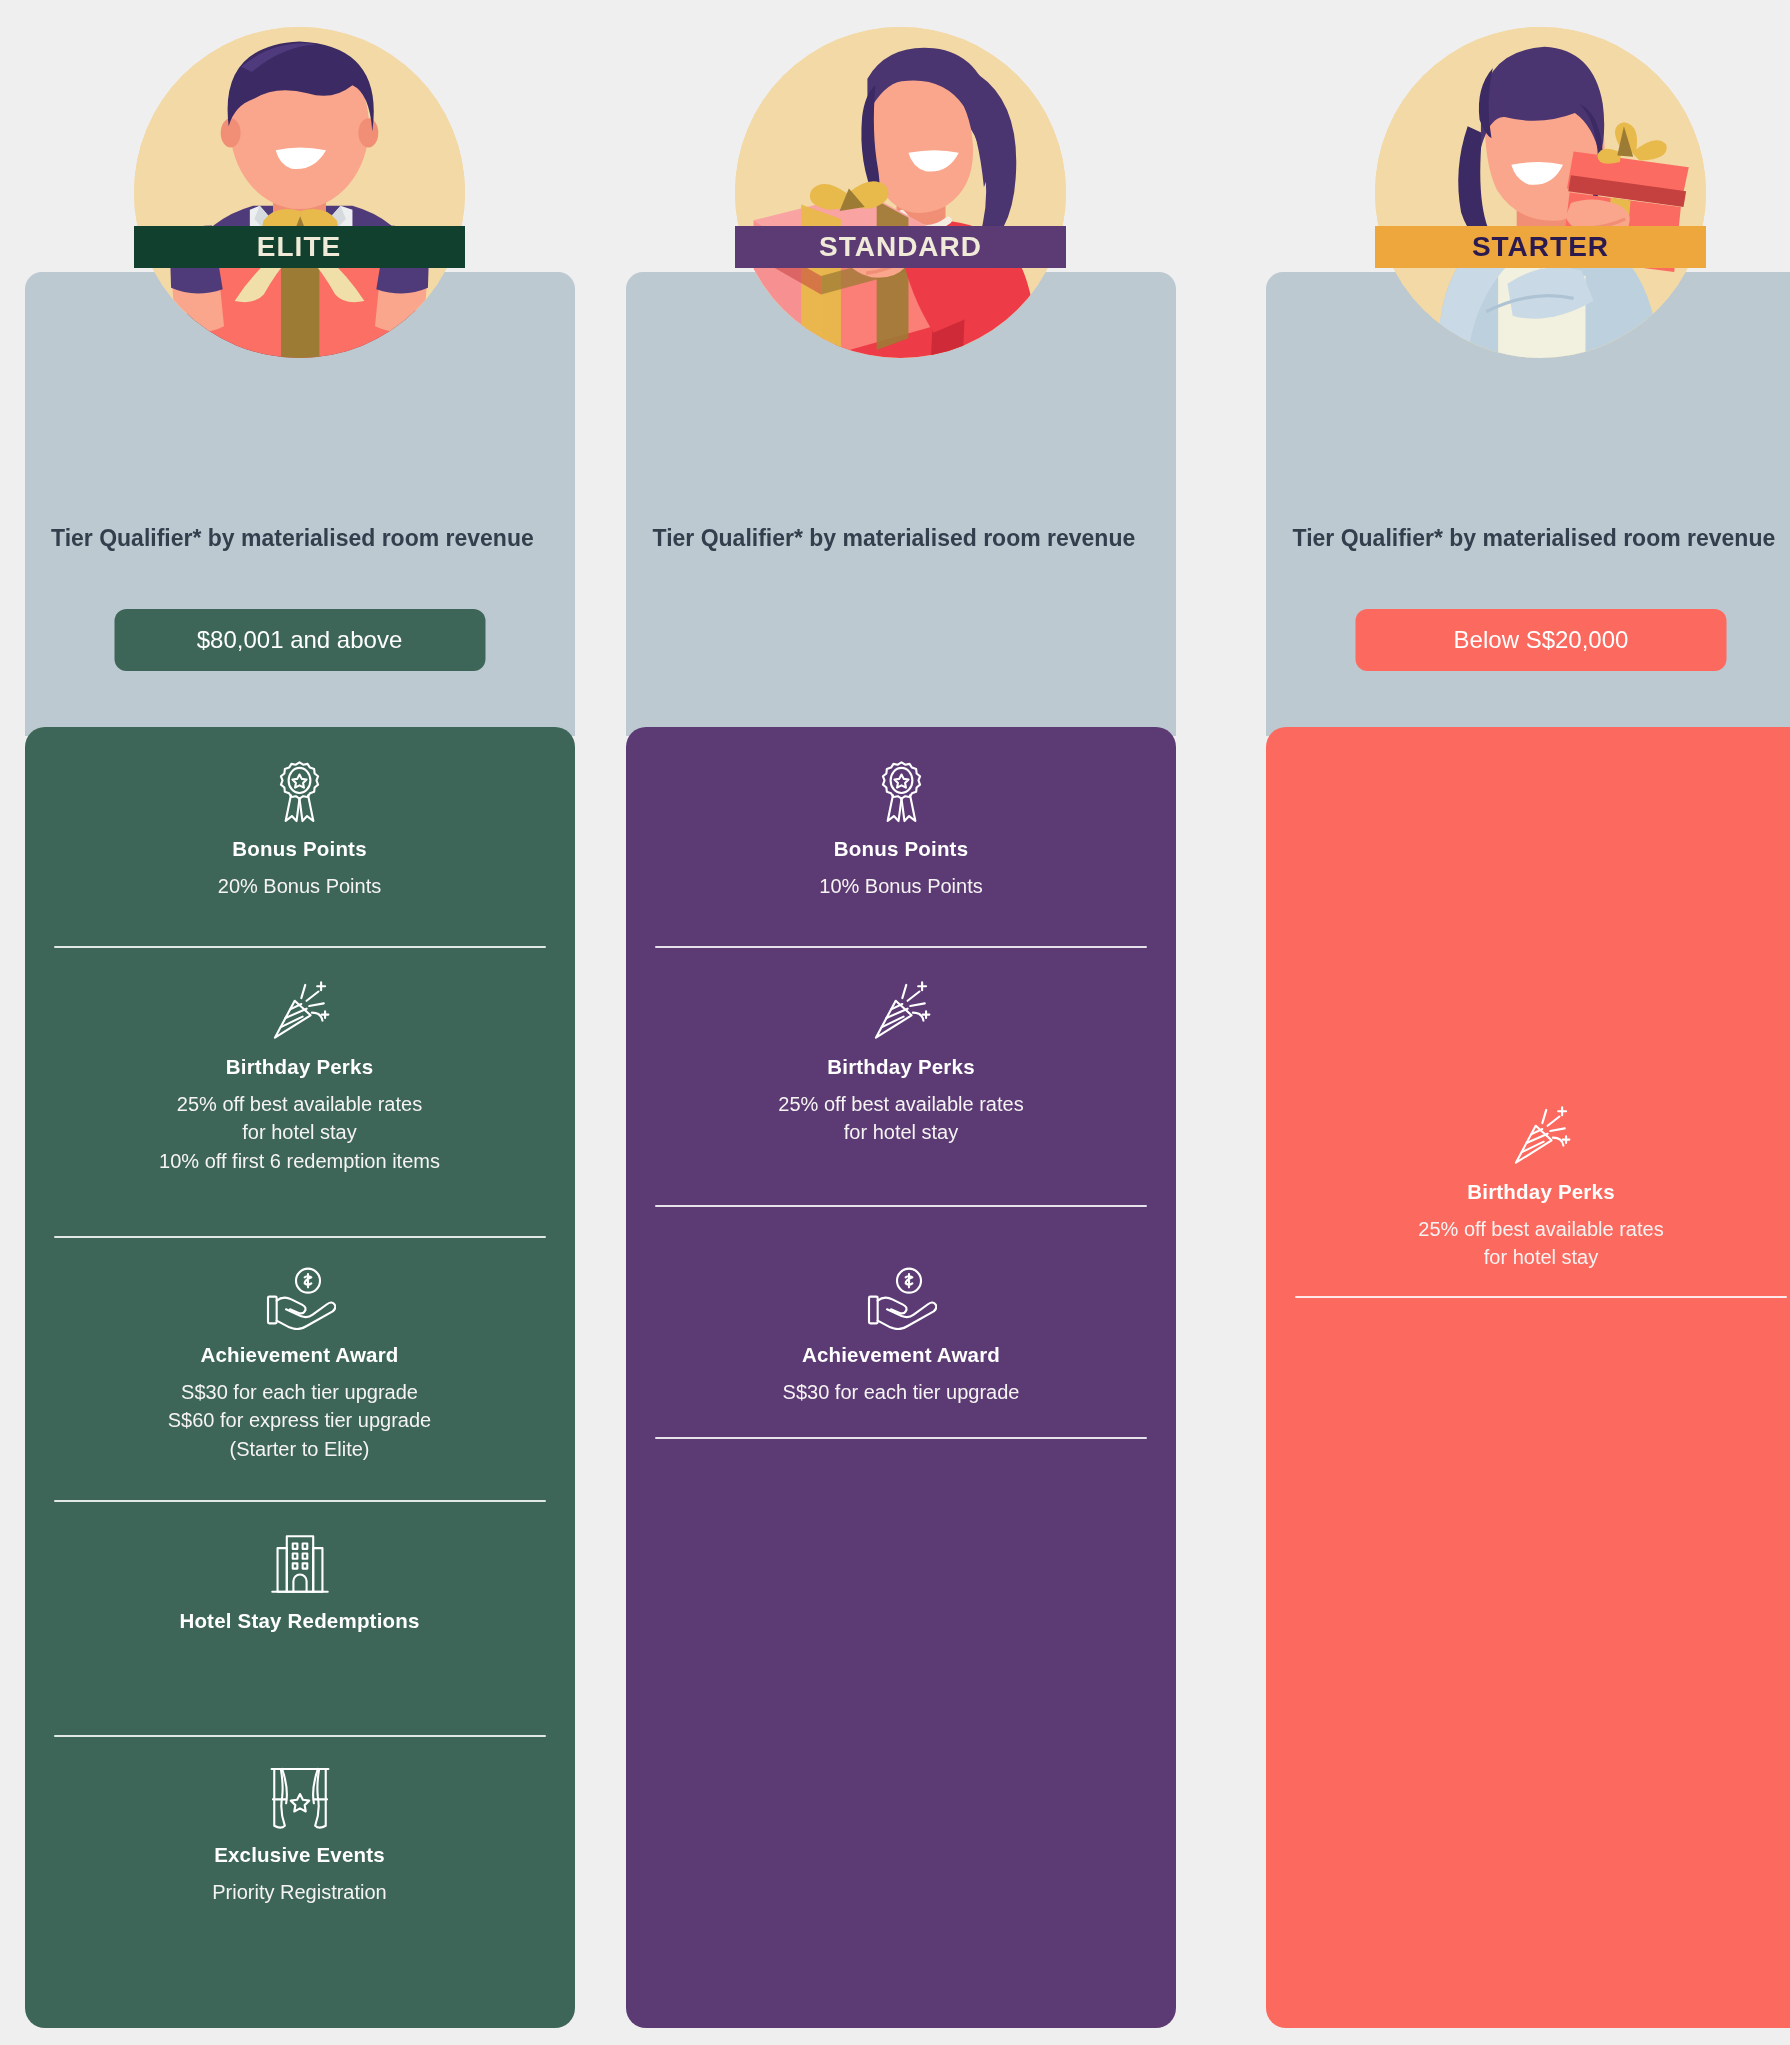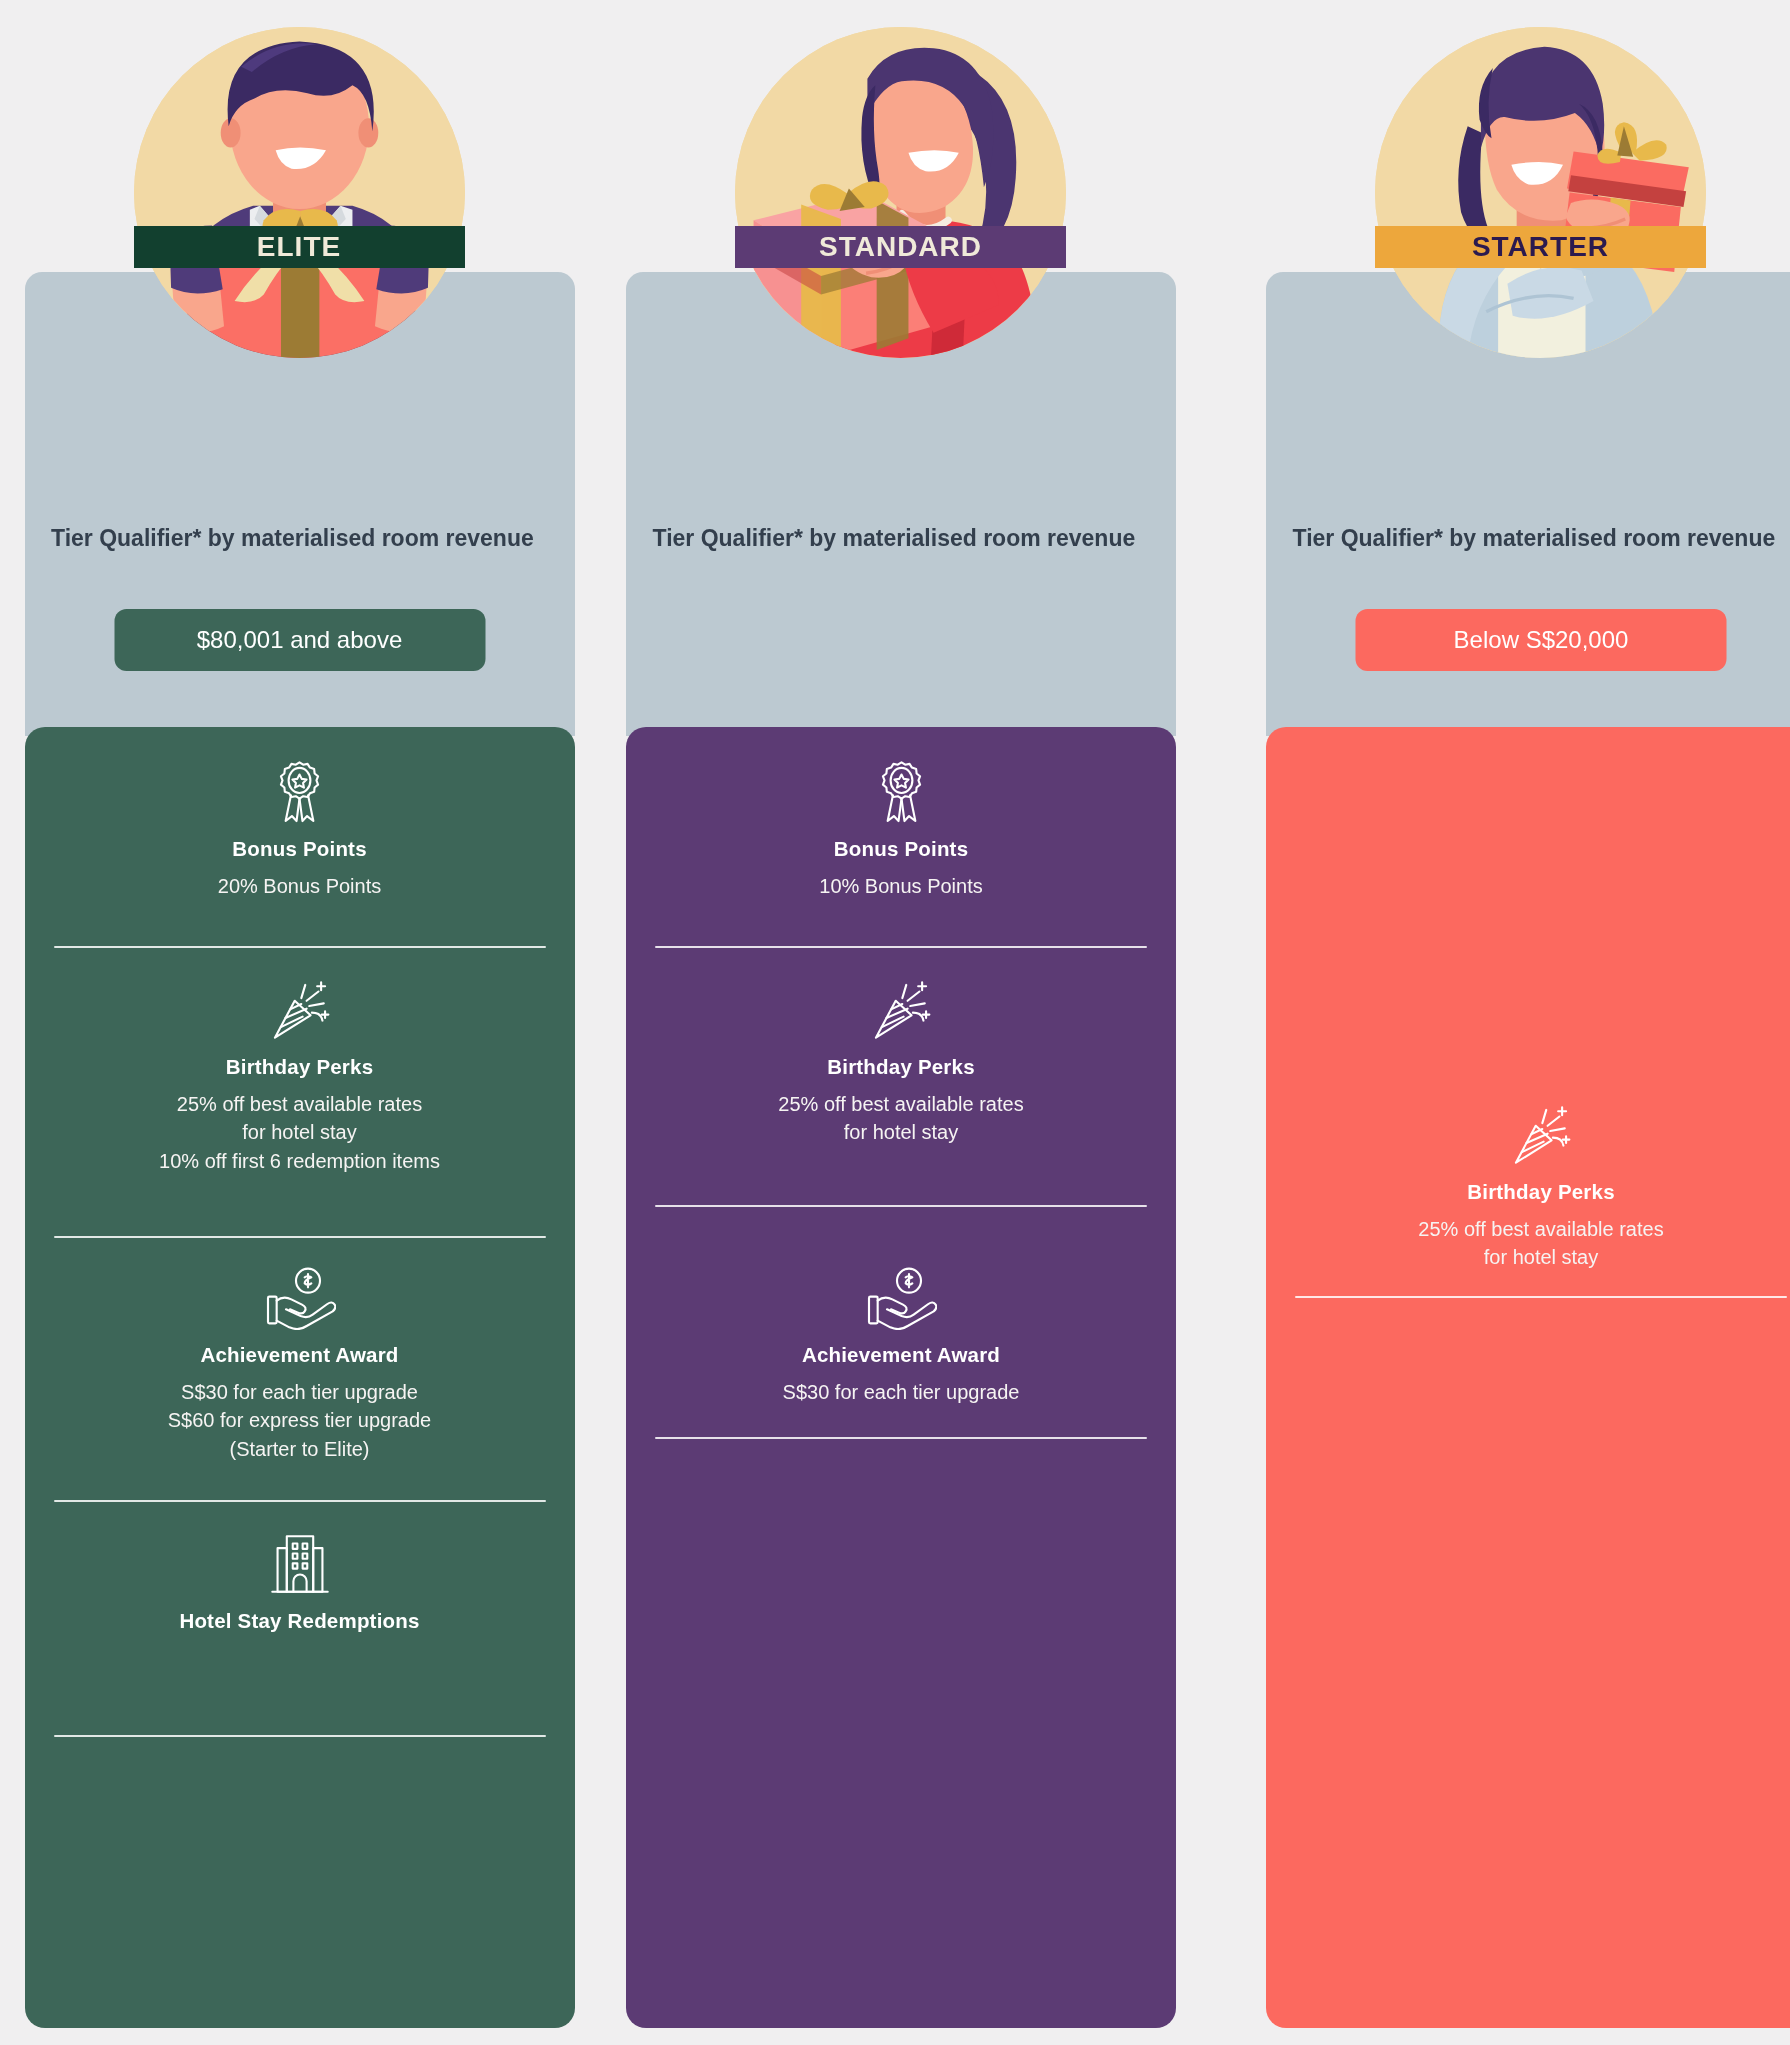--- a/index.html
+++ b/index.html
@@ -330,20 +330,37 @@
               <path d="M38 92 v-16 a10 10 0 0 1 20 0 v16"></path>
             </svg>
           </div>
           <div class="benefit-title">Hotel Stay Redemptions</div>
         </div>
       </div>
       <div class="slot" style="top:1008px">
           <div class="divider"></div>
         </div>
 
+      <div class="slot" style="top:1034px">
+        <div class="benefit">
+          <div class="benefit-icon">
+            <svg width="68" height="66" viewBox="0 0 102 100" fill="none" stroke="#ffffff" stroke-width="3.2" stroke-linejoin="round" stroke-linecap="round">
+              <path d="M8 6 h86"></path>
+              <path d="M12 6 v86 q10 6 16 0 q-8-22-4-44 q2-18 -2-42"></path>
+              <path d="M90 6 v86 q-10 6-16 0 q8-22 4-44 q-2-18 2-42"></path>
+              <path d="M24 6 q10 30 6 52"></path>
+              <path d="M78 6 q-10 30-6 52"></path>
+              <path d="M10 52 h20 M72 52 h20"></path>
+              <path d="M51 44 l4.4 8.6 9.6 1.4-7 6.8 1.7 9.6L51 65.8 42.3 70.4 44 60.8l-7-6.8 9.6-1.4z"></path>
+            </svg>
+          </div>
+          <div class="benefit-title">Exclusive Events</div>
+          <div class="benefit-desc">Priority Registration</div>
+        </div>
+      </div>
 
     </div>
   </div>
 
   <div class="column col-standard">
 
     <div class="header-panel"></div>
 
     <div class="avatar-wrap">
       <div class="avatar-clip">

